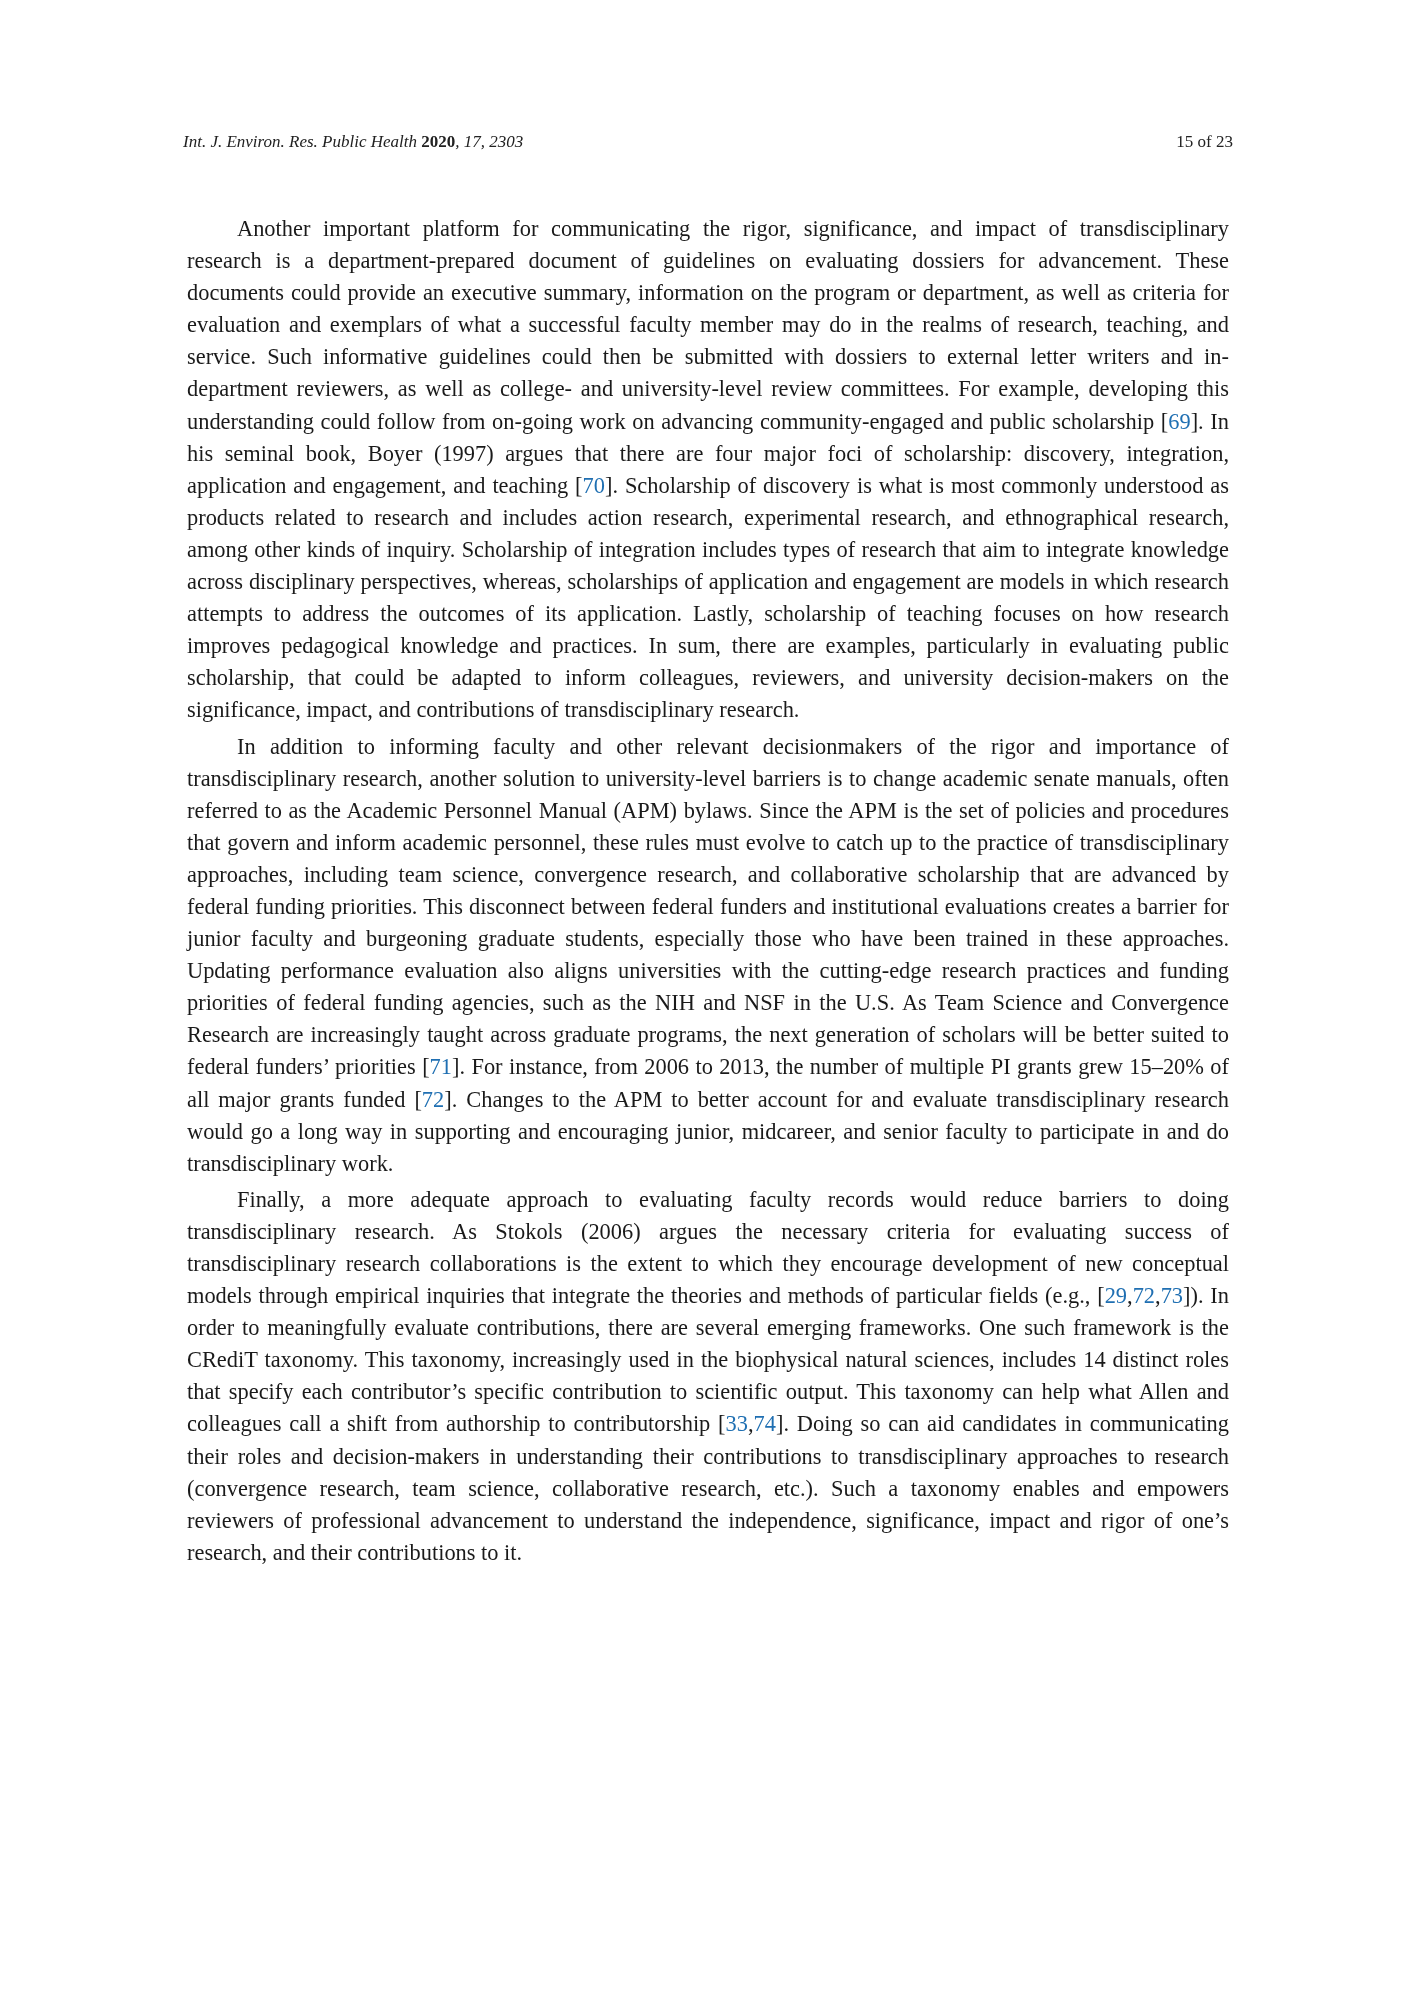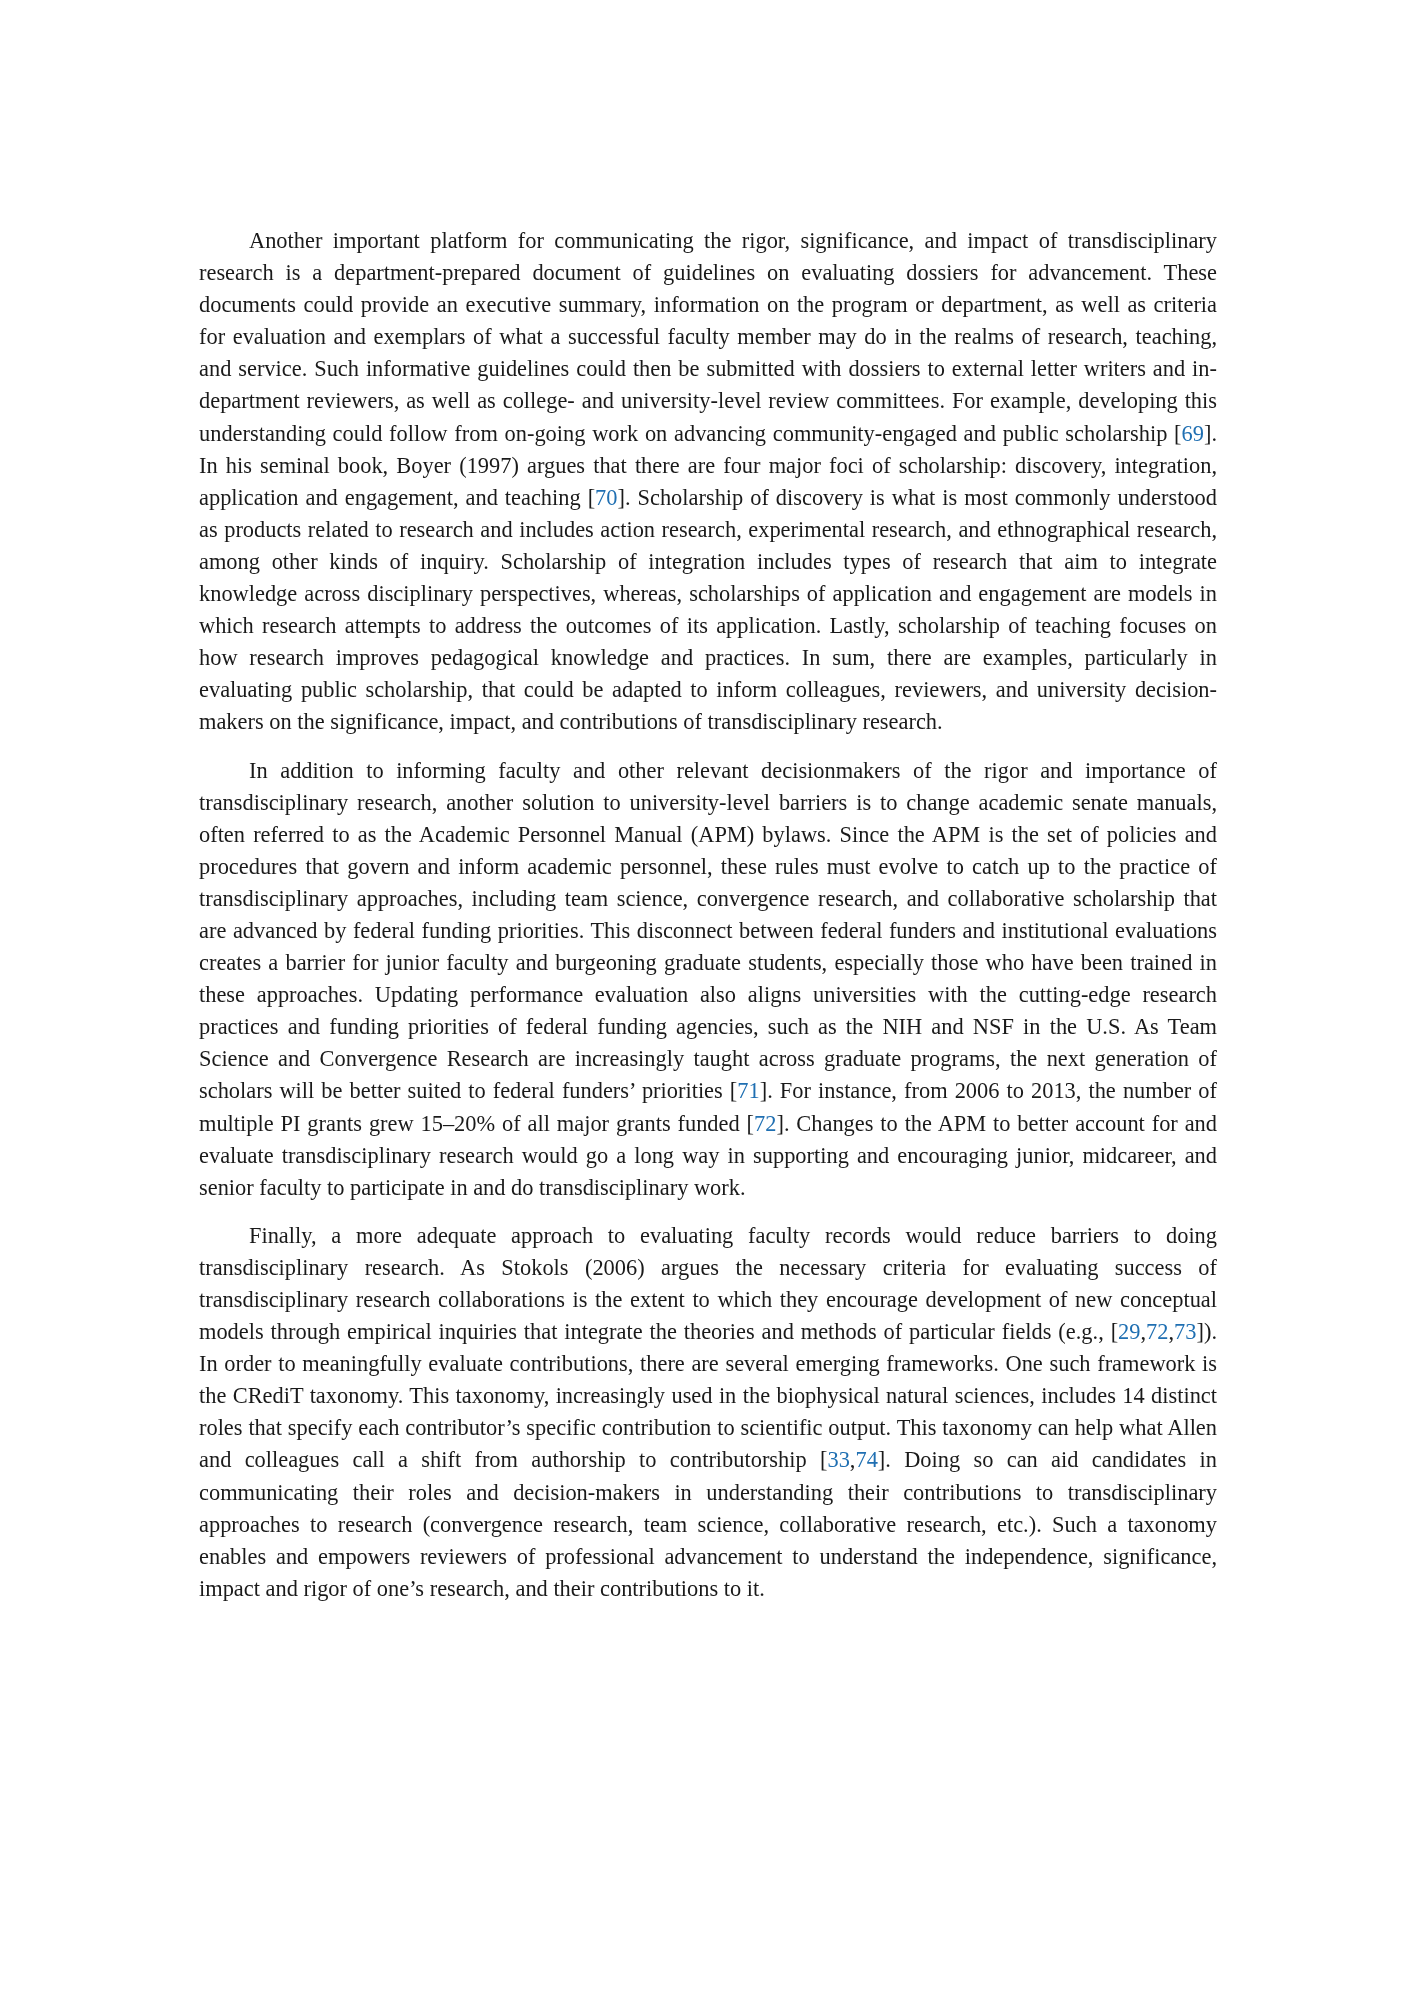--- a/index.html
+++ b/index.html
@@ -11,26 +11,31 @@
   }
   .running-header .journal { font-style: italic; }
   .running-header .year { font-weight: bold; font-style: normal; }
   .running-header .vol { font-style: italic; }
   .running-header .page-num { position: absolute; right: 0; top: 0; }
   .body-text {
     position: absolute; left: 183px; top: 209px; width: 1050px;
     font-family: "Liberation Serif", serif; font-size: 22.4px; line-height: 32.1px;
     color: #1a1a1a; text-align: justify; hyphens: none;
   }
-  .body-text p { margin: 16px; text-indent: 50px; }
+  .body-text p { margin: 4px; text-indent: 50px; }
   .cite { color: #1f6fb2; }
 </style>
 </head>
 <body>
 
 <div class="page">
+  <div class="running-header">
+    <span class="journal">Int. J. Environ. Res. Public Health</span>
+    <span class="year">2020</span><span class="vol">, 17, 2303</span>
+    <span class="page-num">15 of 23</span>
+  </div>
 
   <div class="body-text">
     <p>Another important platform for communicating the rigor, significance, and impact of transdisciplinary research is a department-prepared document of guidelines on evaluating dossiers for advancement. These documents could provide an executive summary, information on the program or department, as well as criteria for evaluation and exemplars of what a successful faculty member may do in the realms of research, teaching, and service. Such informative guidelines could then be submitted with dossiers to external letter writers and in-department reviewers, as well as college- and university-level review committees. For example, developing this understanding could follow from on-going work on advancing community-engaged and public scholarship [<span class="cite" style="color: rgb(31, 111, 178);">69</span>]. In his seminal book, Boyer (1997) argues that there are four major foci of scholarship: discovery, integration, application and engagement, and teaching [<span class="cite" style="color: rgb(31, 111, 178);">70</span>]. Scholarship of discovery is what is most commonly understood as products related to research and includes action research, experimental research, and ethnographical research, among other kinds of inquiry. Scholarship of integration includes types of research that aim to integrate knowledge across disciplinary perspectives, whereas, scholarships of application and engagement are models in which research attempts to address the outcomes of its application. Lastly, scholarship of teaching focuses on how research improves pedagogical knowledge and practices. In sum, there are examples, particularly in evaluating public scholarship, that could be adapted to inform colleagues, reviewers, and university decision-makers on the significance, impact, and contributions of transdisciplinary research.</p>
     <p>In addition to informing faculty and other relevant decisionmakers of the rigor and importance of transdisciplinary research, another solution to university-level barriers is to change academic senate manuals, often referred to as the Academic Personnel Manual (APM) bylaws. Since the APM is the set of policies and procedures that govern and inform academic personnel, these rules must evolve to catch up to the practice of transdisciplinary approaches, including team science, convergence research, and collaborative scholarship that are advanced by federal funding priorities. This disconnect between federal funders and institutional evaluations creates a barrier for junior faculty and burgeoning graduate students, especially those who have been trained in these approaches. Updating performance evaluation also aligns universities with the cutting-edge research practices and funding priorities of federal funding agencies, such as the NIH and NSF in the U.S. As Team Science and Convergence Research are increasingly taught across graduate programs, the next generation of scholars will be better suited to federal funders’ priorities [<span class="cite" style="color: rgb(31, 111, 178);">71</span>]. For instance, from 2006 to 2013, the number of multiple PI grants grew 15–20% of all major grants funded [<span class="cite" style="color: rgb(31, 111, 178);">72</span>]. Changes to the APM to better account for and evaluate transdisciplinary research would go a long way in supporting and encouraging junior, midcareer, and senior faculty to participate in and do transdisciplinary work.</p>
     <p>Finally, a more adequate approach to evaluating faculty records would reduce barriers to doing transdisciplinary research. As Stokols (2006) argues the necessary criteria for evaluating success of transdisciplinary research collaborations is the extent to which they encourage development of new conceptual models through empirical inquiries that integrate the theories and methods of particular fields (e.g., [<span class="cite" style="color: rgb(31, 111, 178);">29</span>,<span class="cite" style="color: rgb(31, 111, 178);">72</span>,<span class="cite" style="color: rgb(31, 111, 178);">73</span>]). In order to meaningfully evaluate contributions, there are several emerging frameworks. One such framework is the CRediT taxonomy. This taxonomy, increasingly used in the biophysical natural sciences, includes 14 distinct roles that specify each contributor’s specific contribution to scientific output. This taxonomy can help what Allen and colleagues call a shift from authorship to contributorship [<span class="cite" style="color: rgb(31, 111, 178);">33</span>,<span class="cite" style="color: rgb(31, 111, 178);">74</span>]. Doing so can aid candidates in communicating their roles and decision-makers in understanding their contributions to transdisciplinary approaches to research (convergence research, team science, collaborative research, etc.). Such a taxonomy enables and empowers reviewers of professional advancement to understand the independence, significance, impact and rigor of one’s research, and their contributions to it.</p>
   </div>
 </div>
 
 </body></html>

